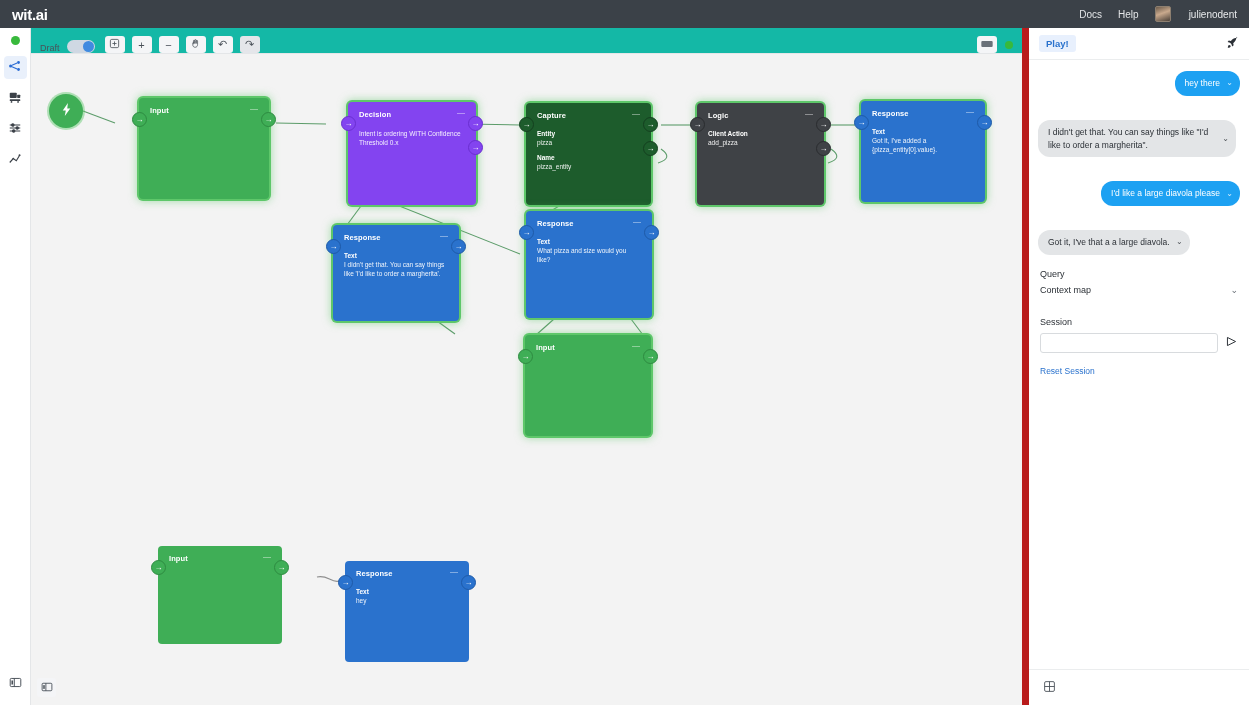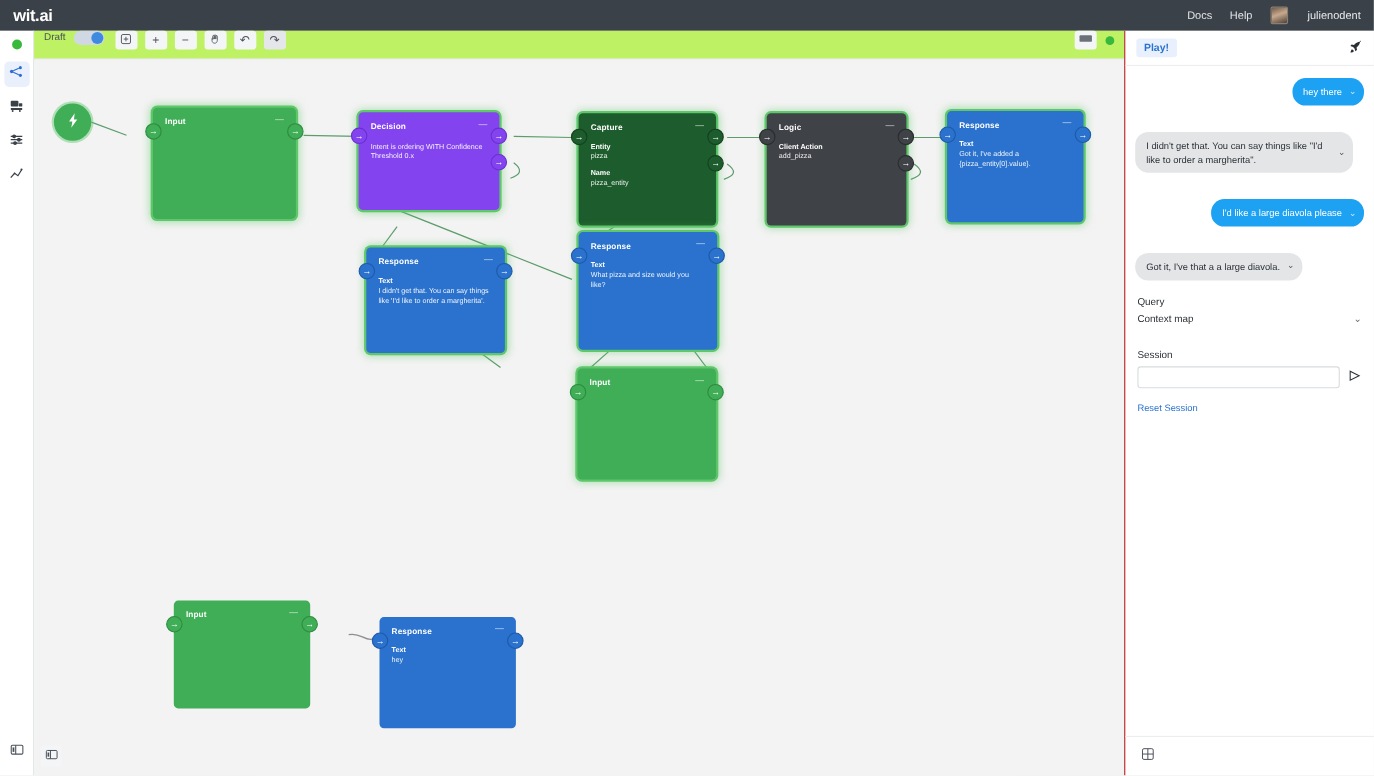--- a/index.html
+++ b/index.html
@@ -46,22 +46,22 @@
     width: 23px; height: 23px; border-radius: 4px;
     display: flex; align-items: center; justify-content: center;
     margin-bottom: 8px; color: #3b4148;
   }
   .rail-btn.active { background: #e9f0fb; }
   .rail-bottom { margin-top: auto; margin-bottom: 10px; }
 
   
   .toolbar {
     position: absolute; top: 28px; left: 31px; width: 991px; height: 26px;
-    background: #bef264; border-bottom: 1px solid #e4e6e8;
-    display: flex; align-items: flex-start; padding: 0 9px; gap: 7px;
+    background: #14b8a6; border-bottom: 1px solid #e4e6e8;
+    display: flex; align-items: flex-end; padding: 0 9px; gap: 7px;
   }
   .draft-label { font-size: 9px; color: #4a5159; }
   .toggle {
     width: 28px; height: 13px; border-radius: 7px; background: #cfd8e3;
     position: relative;
   }
   .toggle .knob {
     position: absolute; right: 1px; top: 1px;
     width: 11px; height: 11px; border-radius: 50%; background: #3f8ae0;
   }
@@ -122,21 +122,21 @@
   .canvas-fab {
     position: absolute; left: 6px; bottom: 8px;
     width: 19px; height: 19px; border-radius: 3px; background: #f4f5f7;
     display: flex; align-items: center; justify-content: center;
     color: #4a5159;
   }
 
   
   .panel {
     position: absolute; top: 28px; left: 1022px; width: 227px; height: 677px;
-    background: #ffffff; border-left: 1px solid #b91c1c;
+    background: #ffffff; border-left: 7px solid #b91c1c;
     display: flex; flex-direction: column;
   }
   .panel-head {
     height: 32px; display: flex; align-items: center;
     padding: 0 10px; border-bottom: 1px solid #ebedee;
   }
   .play-pill {
     background: #e8f0fd; color: #2a72cd; font-size: 9.5px; font-weight: bold;
     border-radius: 3px; padding: 3px 7px;
   }
@@ -352,21 +352,21 @@
 
     <div id="nodes-layer">
         <div class="node n-green sel" style="left: 108px; top: 44px; width: 130px; height: 101px;">
           <div class="node-head">
             <div class="node-title">Input</div>
             <div class="node-menu">—</div>
           </div>
           <div class="port green" style="left: -7px; top: 14px;">→</div>
           <div class="port green" style="left: 122px; top: 14px;">→</div>
         </div>
-        <div class="node n-purple sel" style="left: 295px; top: 48px; width: 128px; height: 89px;">
+        <div class="node n-purple sel" style="left: 317px; top: 48px; width: 128px; height: 103px;">
           <div class="node-head">
             <div class="node-title">Decision</div>
             <div class="node-menu">—</div>
           </div>
           <div class="node-body">
             <div class="field-group">
               <div class="field-value">Intent is ordering WITH Confidence Threshold 0.x</div>
             </div>
           </div>
           <div class="port purple" style="left: -7px; top: 14px;">→</div>

